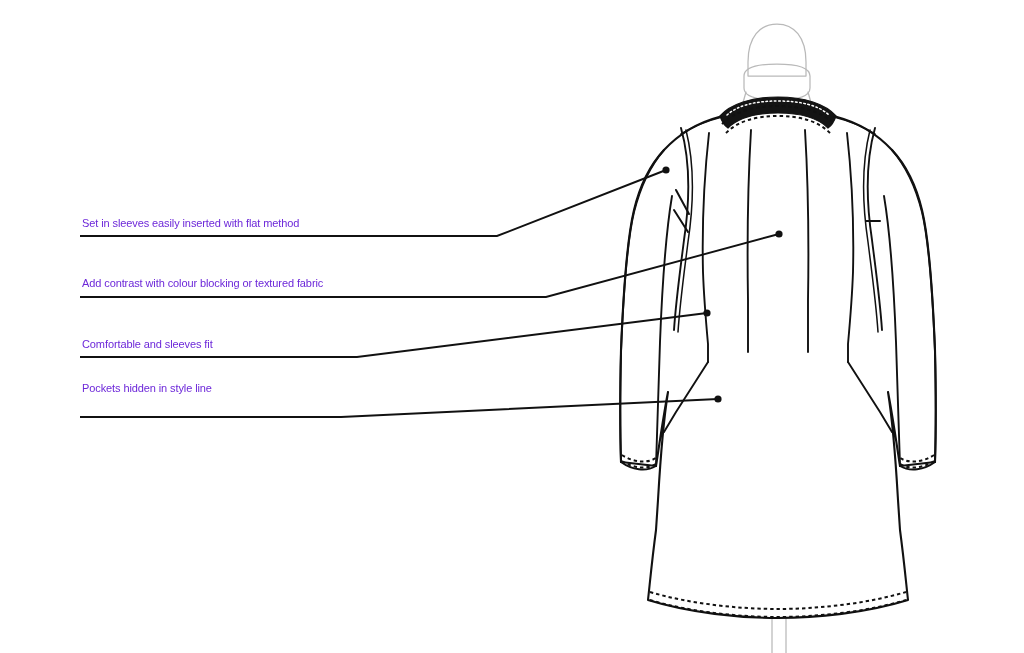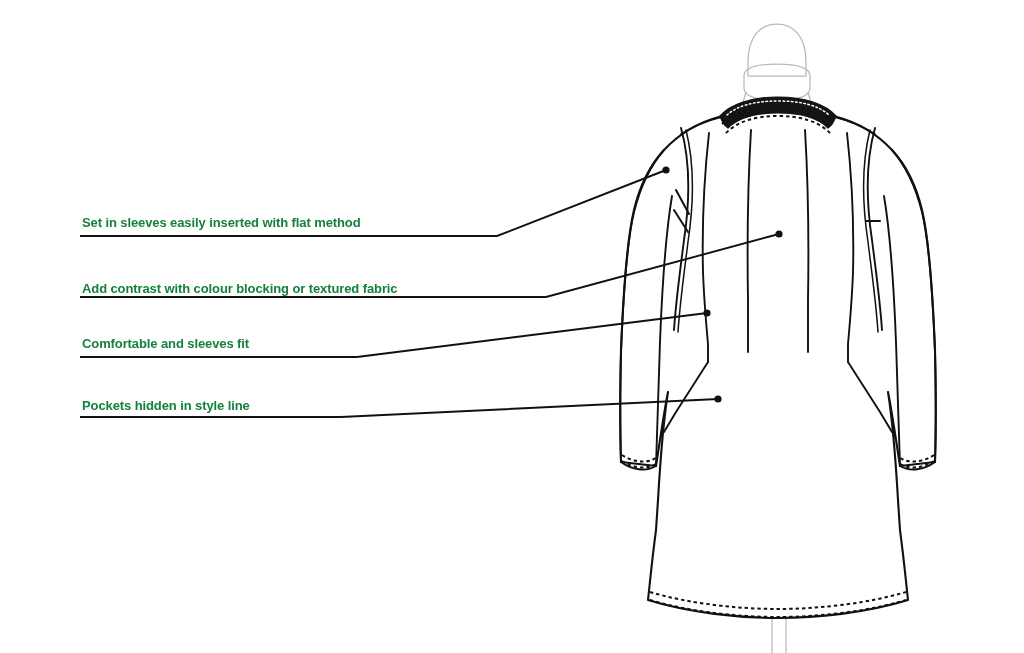--- a/index.html
+++ b/index.html
@@ -35,33 +35,33 @@
     pointer-events: none;
   }
   .annotation {
     position: absolute;
     left: 80px;
     pointer-events: auto;
   }
   .annotation .label {
     display: block;
     font-family: "Liberation Sans", sans-serif;
-    font-size: 13px;
-    font-weight: 700;
+    font-size: 11px;
+    font-weight: 400;
     letter-spacing: -0.1px;
     line-height: 20px;
-    color: #15803d;
+    color: #6d28d9;
     white-space: nowrap;
     padding-left: 2px;
   }
 
   .ann-0 { top: 213px; }
-  .ann-1 { top: 279px; }
+  .ann-1 { top: 273px; }
   .ann-2 { top: 334px; }
-  .ann-3 { top: 396px; }
+  .ann-3 { top: 378px; }
 
   
   .layer {
     position: absolute;
     left: 0; top: 0;
     width: 1024px;
     height: 653px;
   }
   svg { display: block; }
 

